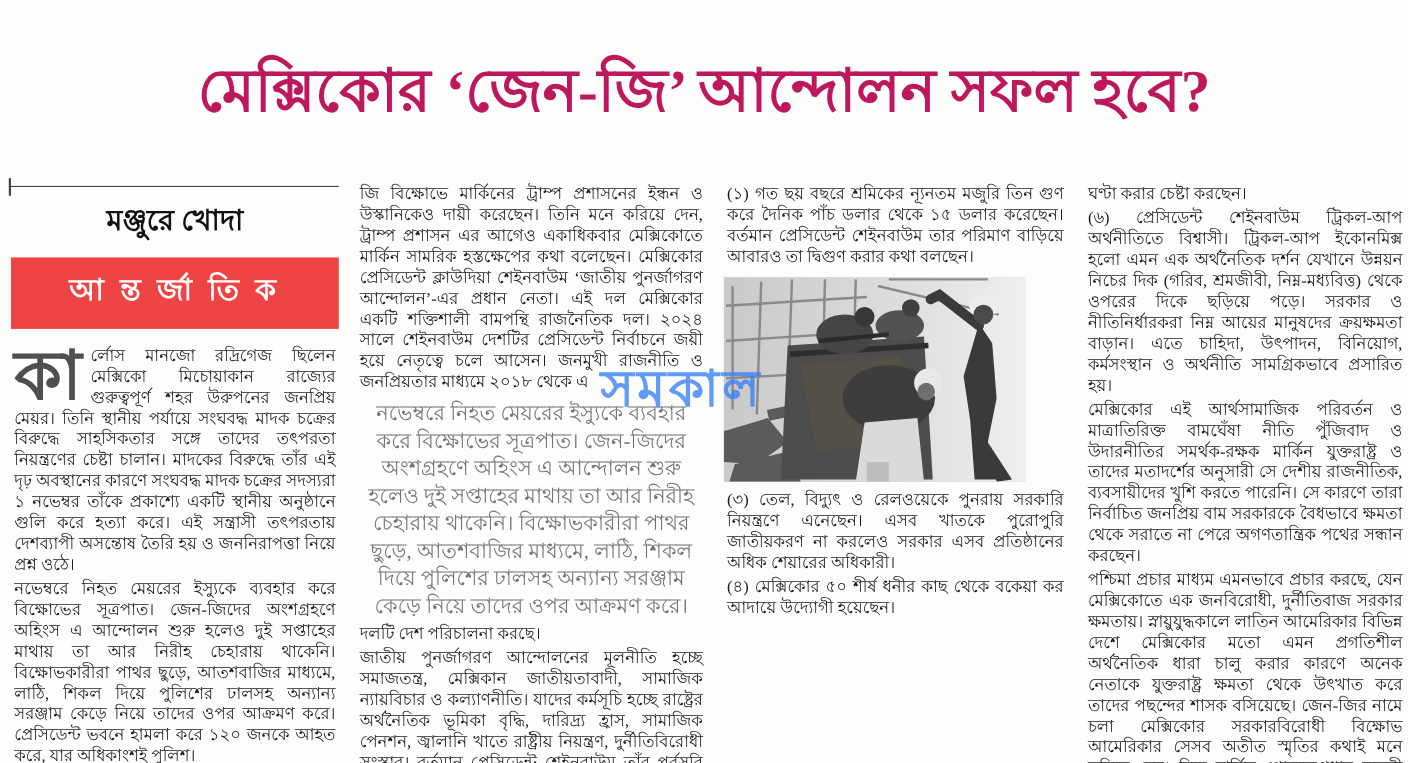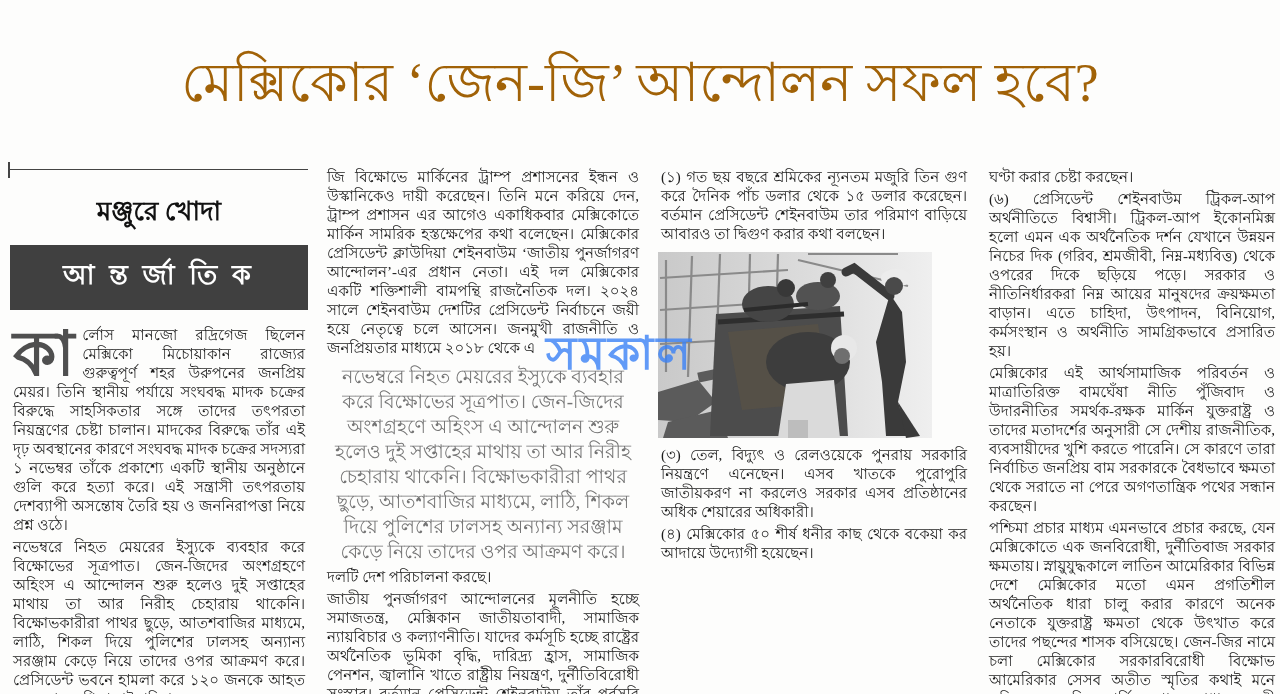--- a/index.html
+++ b/index.html
@@ -8,24 +8,24 @@
     width:1280px;height:694px;
     margin:0 auto;
     background:#fdfdfc;
     overflow:hidden;
     font-family:"Liberation Serif", serif;
     color:#1c1c1c;
   }
   .headline{
     text-align:center;
     font-size:54px;
-    font-weight:400;
+    font-weight:700;
     line-height:1.45;
     padding-top:8px;
-    color:#a16207;
+    color:#be185d;
     letter-spacing:0;
   }
   .cols{
     display:flex;
     gap:16px;
     padding:6px 10px 0 10px;
   }
   .col{flex:0 0 auto;}
   .col1{width:298px;}
   .col2{width:318px;}
@@ -40,25 +40,25 @@
     content:"";
     position:absolute;
     left:-2px;top:-8px;
     width:2px;height:16px;
     background:#444;
   }
   .author{
     text-align:center;
     font-size:26px;
     font-weight:700;
-    margin:21px 0 10px 0;
+    margin:10px 0 10px 0;
     color:#111;
   }
   .category-badge{
-    background:#404040;
+    background:#ef4444;
     color:#ffffff;
     text-align:center;
     font-size:27px;
     font-weight:700;
     letter-spacing:4px;
     padding:9px 0 11px 0;
     margin:0 0 16px 0;
   }
   .body-text p{
     margin:3px;

